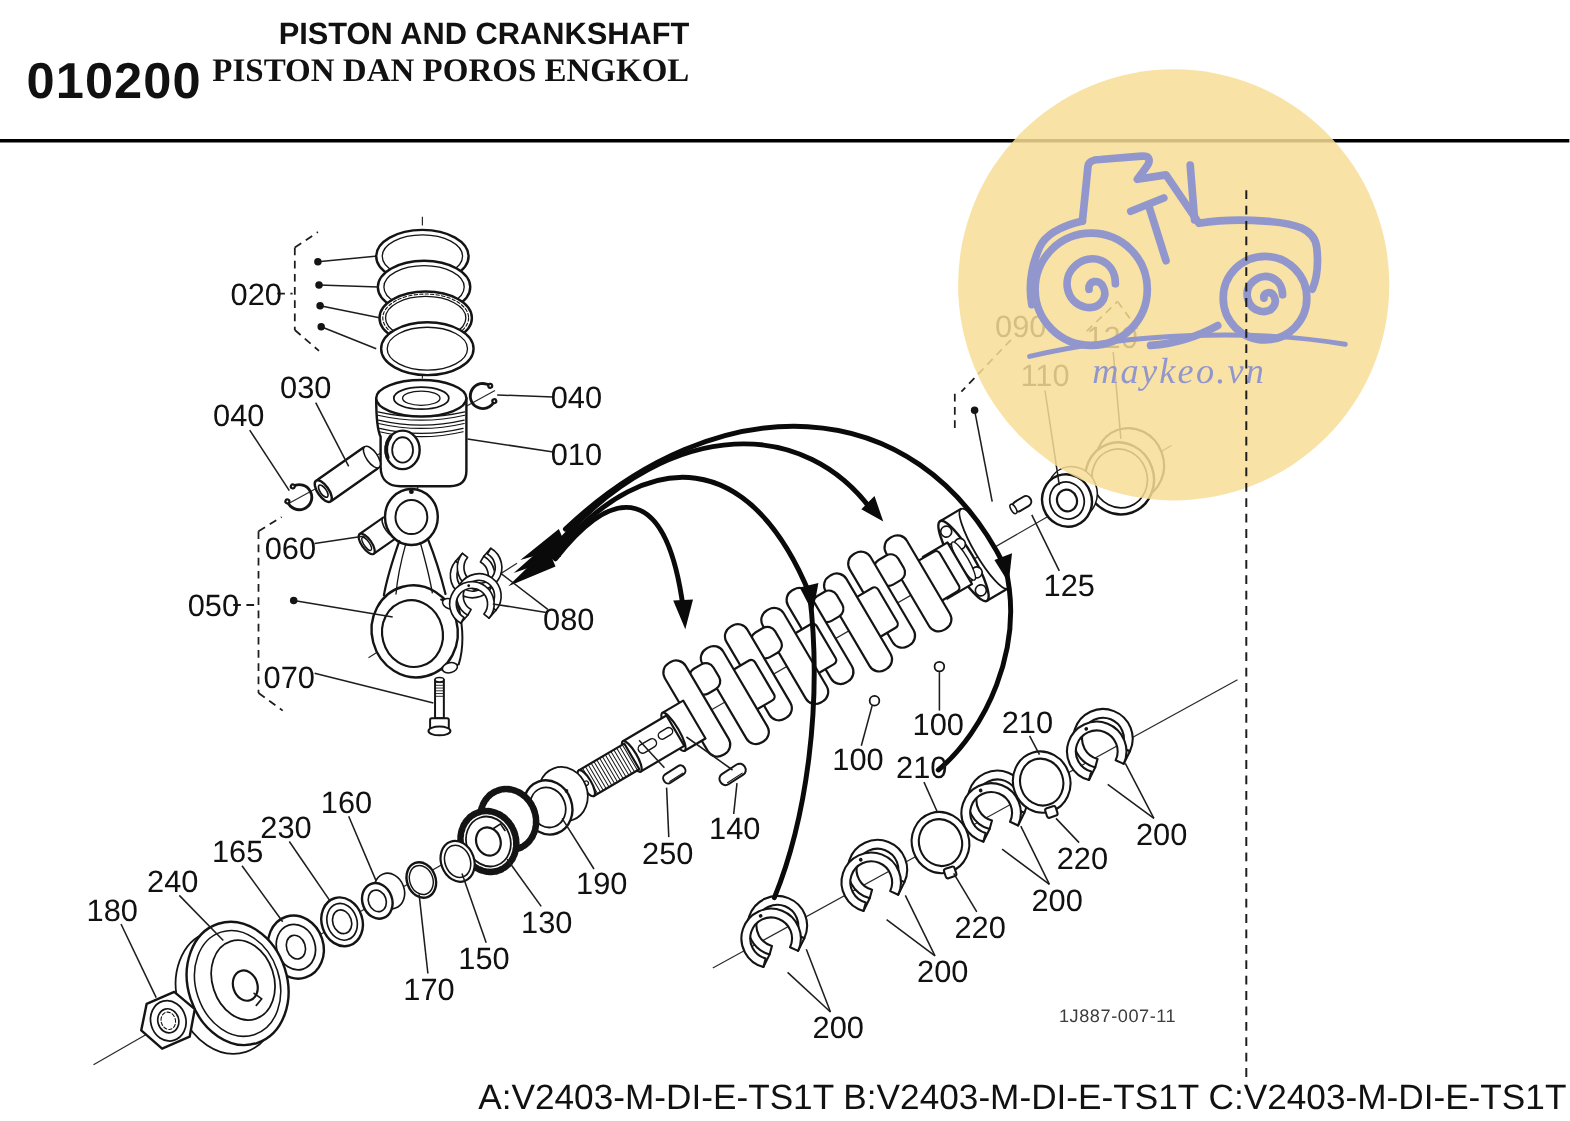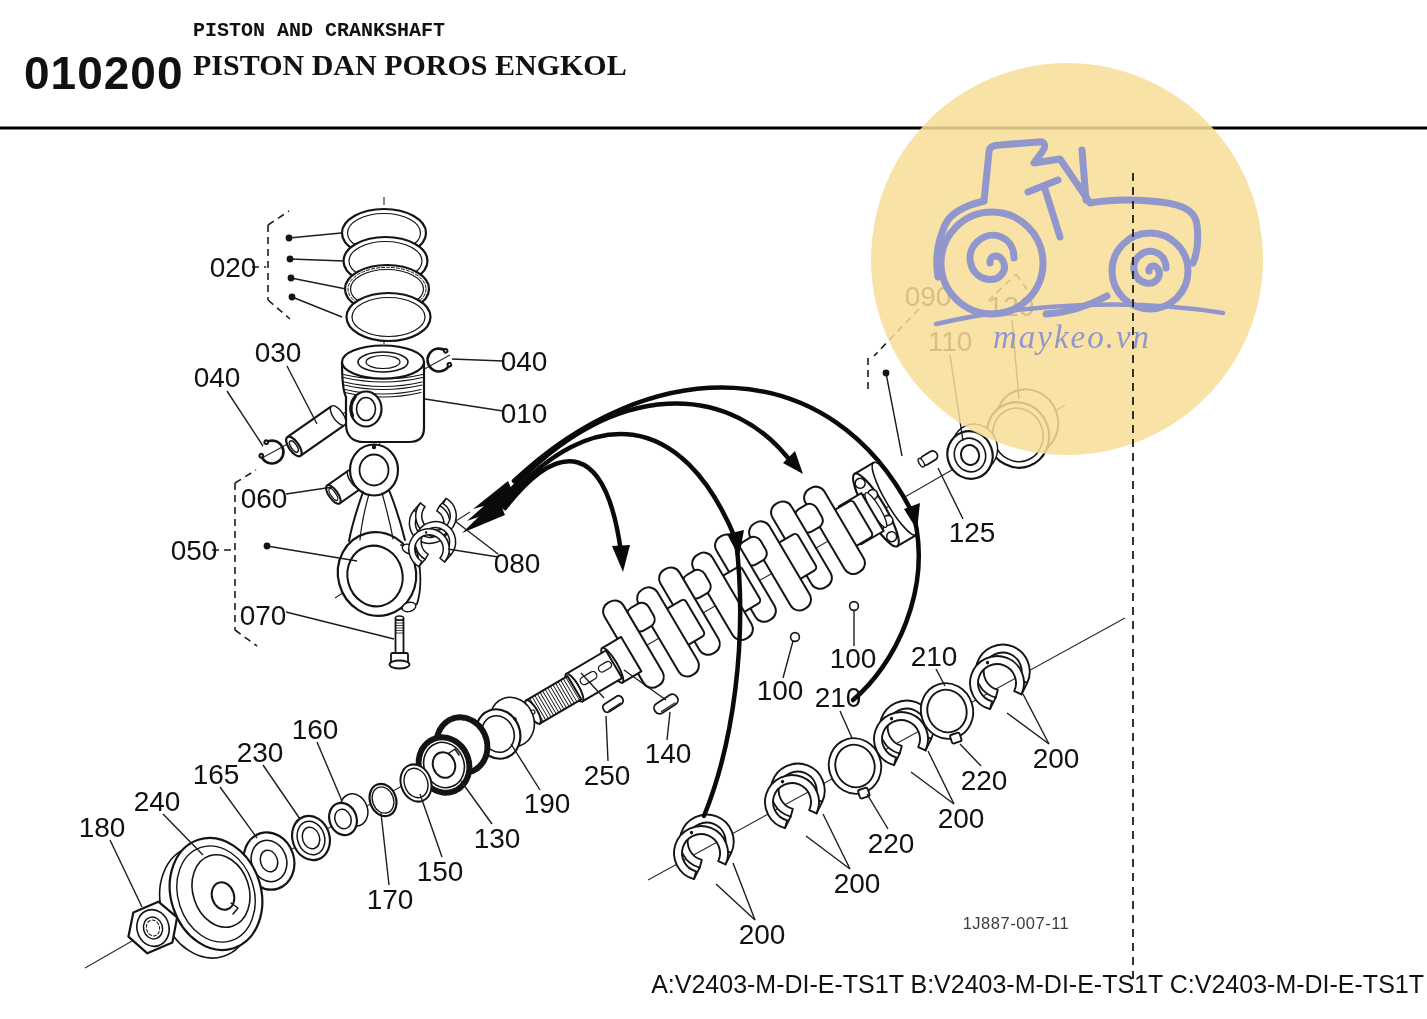--- a/index.html
+++ b/index.html
@@ -3,24 +3,24 @@
 <meta charset="utf-8">
 <style>
   html,body{margin:0;padding:0;background:#fff;}
   .stage{position:relative;width:1427px;height:1019px;background:#fff;overflow:hidden;
          font-family:"Liberation Sans",sans-serif;color:#111;}
   .stage svg{position:absolute;left:0;top:0;}
   .hdr{position:absolute;left:0;top:0;width:100%;z-index:3;}
   .hdr-code{position:absolute;left:24px;top:46px;font-size:46px;font-weight:bold;letter-spacing:1px;
             font-family:"Liberation Sans",sans-serif;}
   .hdr-titles{position:absolute;left:193px;top:14px;}
-  .t-en{font-size:20px;font-weight:bold;line-height:34px;font-family:Liberation Mono, monospace;}
+  .t-en{font-size:28px;font-weight:bold;line-height:34px;font-family:Liberation Sans, sans-serif;text-align:right;}
   .t-vi{font-size:30px;font-weight:bold;line-height:35px;font-family:"Liberation Serif",serif;}
   .t-id{font-size:30px;font-weight:bold;line-height:34px;font-family:"Liberation Serif",serif;}
-  .footer-models{position:absolute;right:3px;bottom:20px;font-size:25px;z-index:3;
+  .footer-models{position:absolute;right:3px;bottom:3px;font-size:32px;z-index:3;
                  font-family:"Liberation Sans",sans-serif;color:#111;white-space:nowrap;}
   .part-label{font-family:"Liberation Sans",sans-serif;}
 </style>
 </head>
 <body>
 
 <div class="stage">
 
   <svg width="1427" height="1019" viewBox="0 0 1427 1019">
     <defs>

